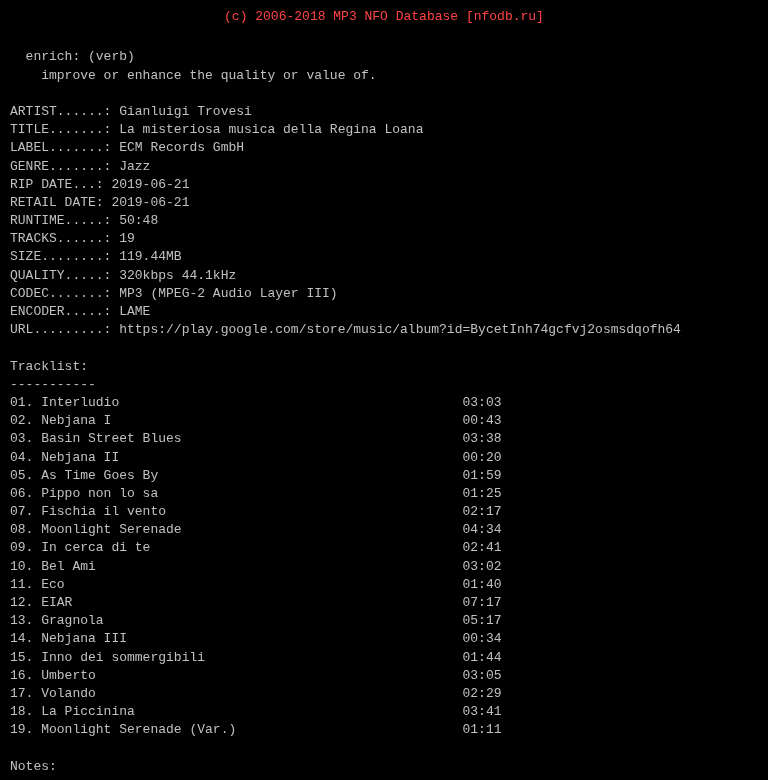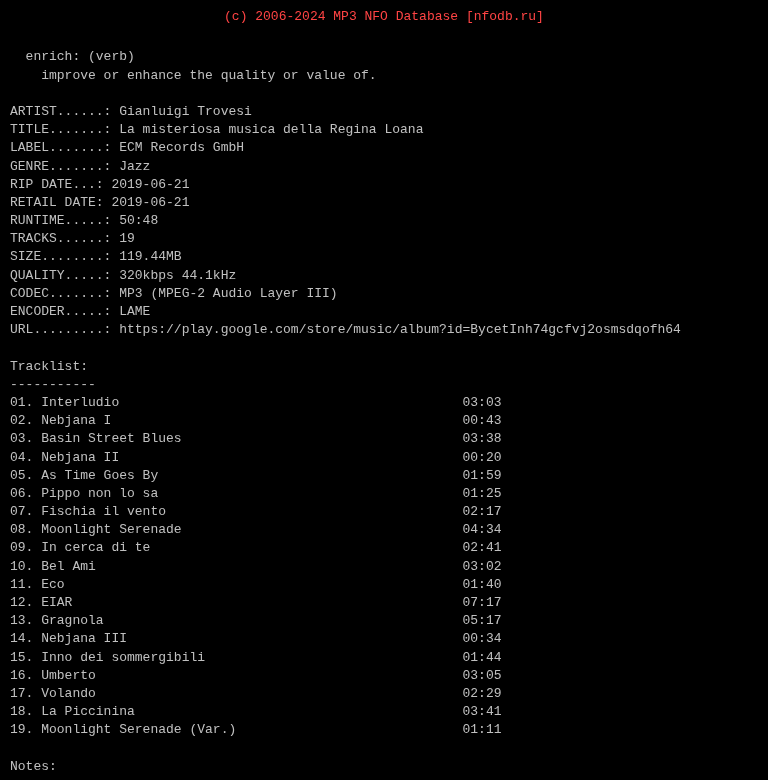--- a/index.html
+++ b/index.html
@@ -24,21 +24,21 @@
     }
     .content {
       white-space: pre;
       color: #c0c0c0;
     }
   </style>
 </head>
 <body>
 
 <div class="header">
-  <span>(c) 2006-2024 MP3 NFO Database [nfodb.ru]</span>
+  <span>(c) 2006-2018 MP3 NFO Database [nfodb.ru]</span>
 </div>
 
 <div class="content">
   <span>enrich: (verb)
     improve or enhance the quality or value of.
 
 ARTIST......: Gianluigi Trovesi
 TITLE.......: La misteriosa musica della Regina Loana
 LABEL.......: ECM Records GmbH
 GENRE.......: Jazz

